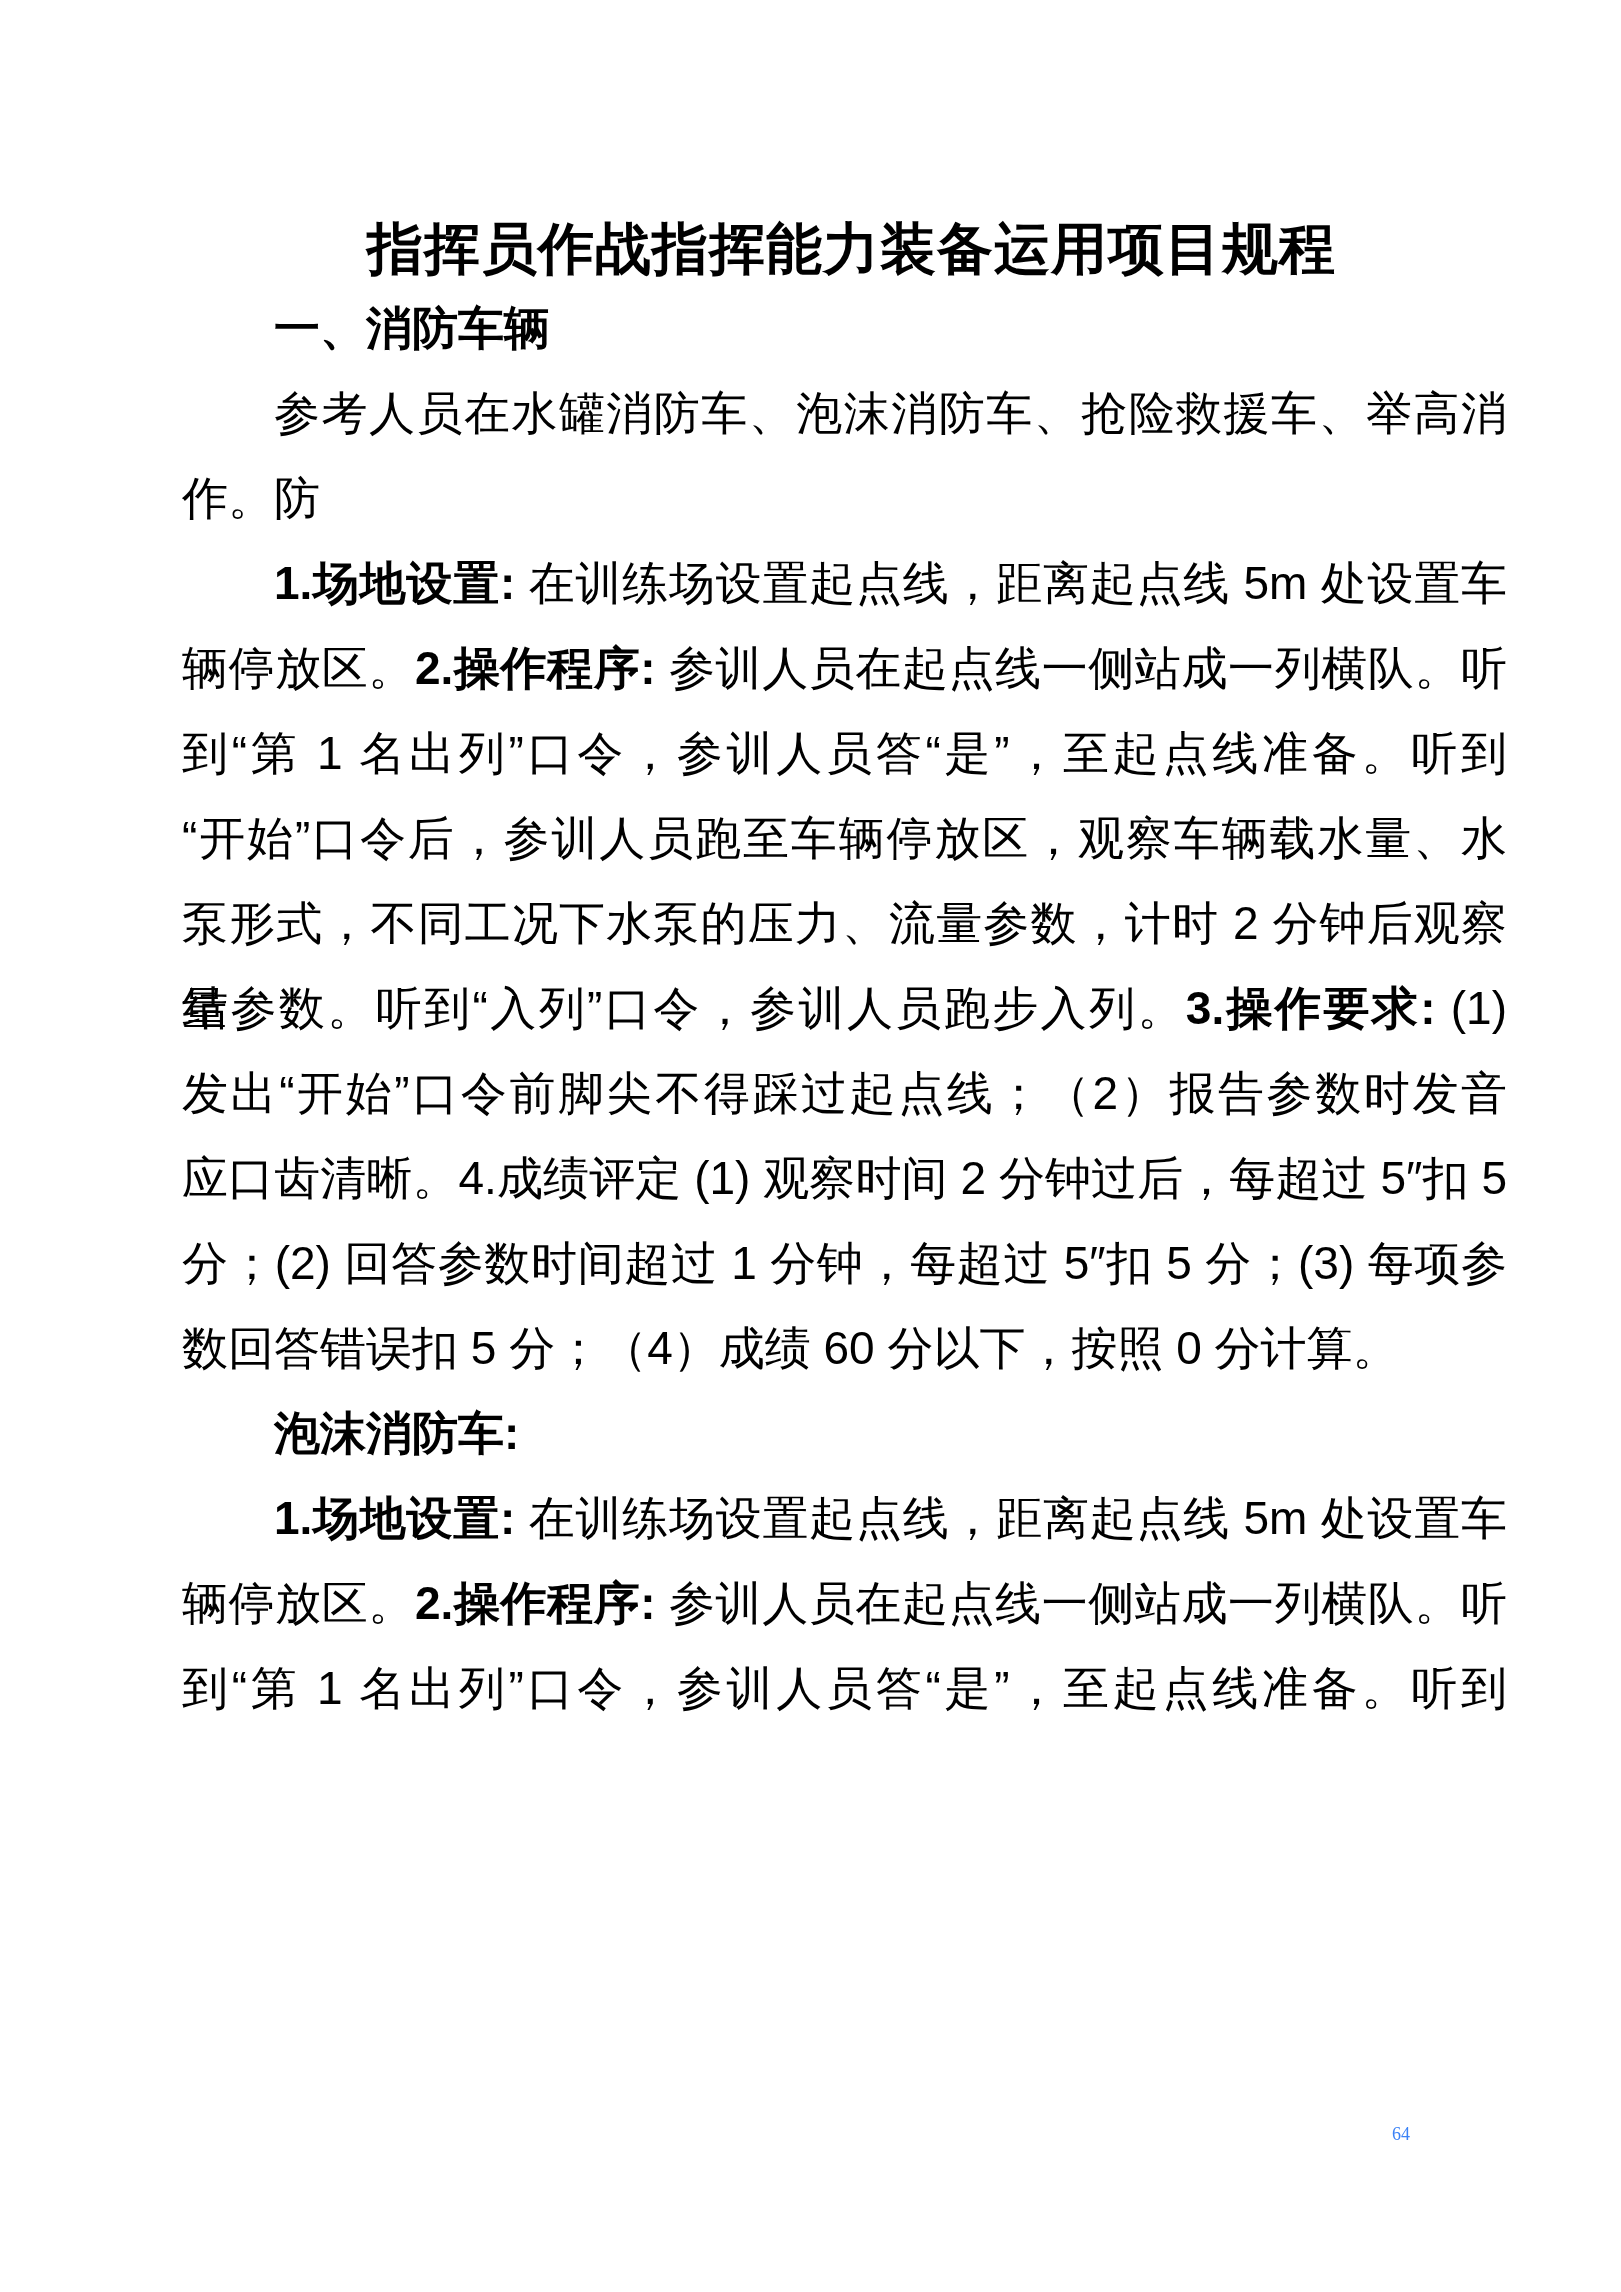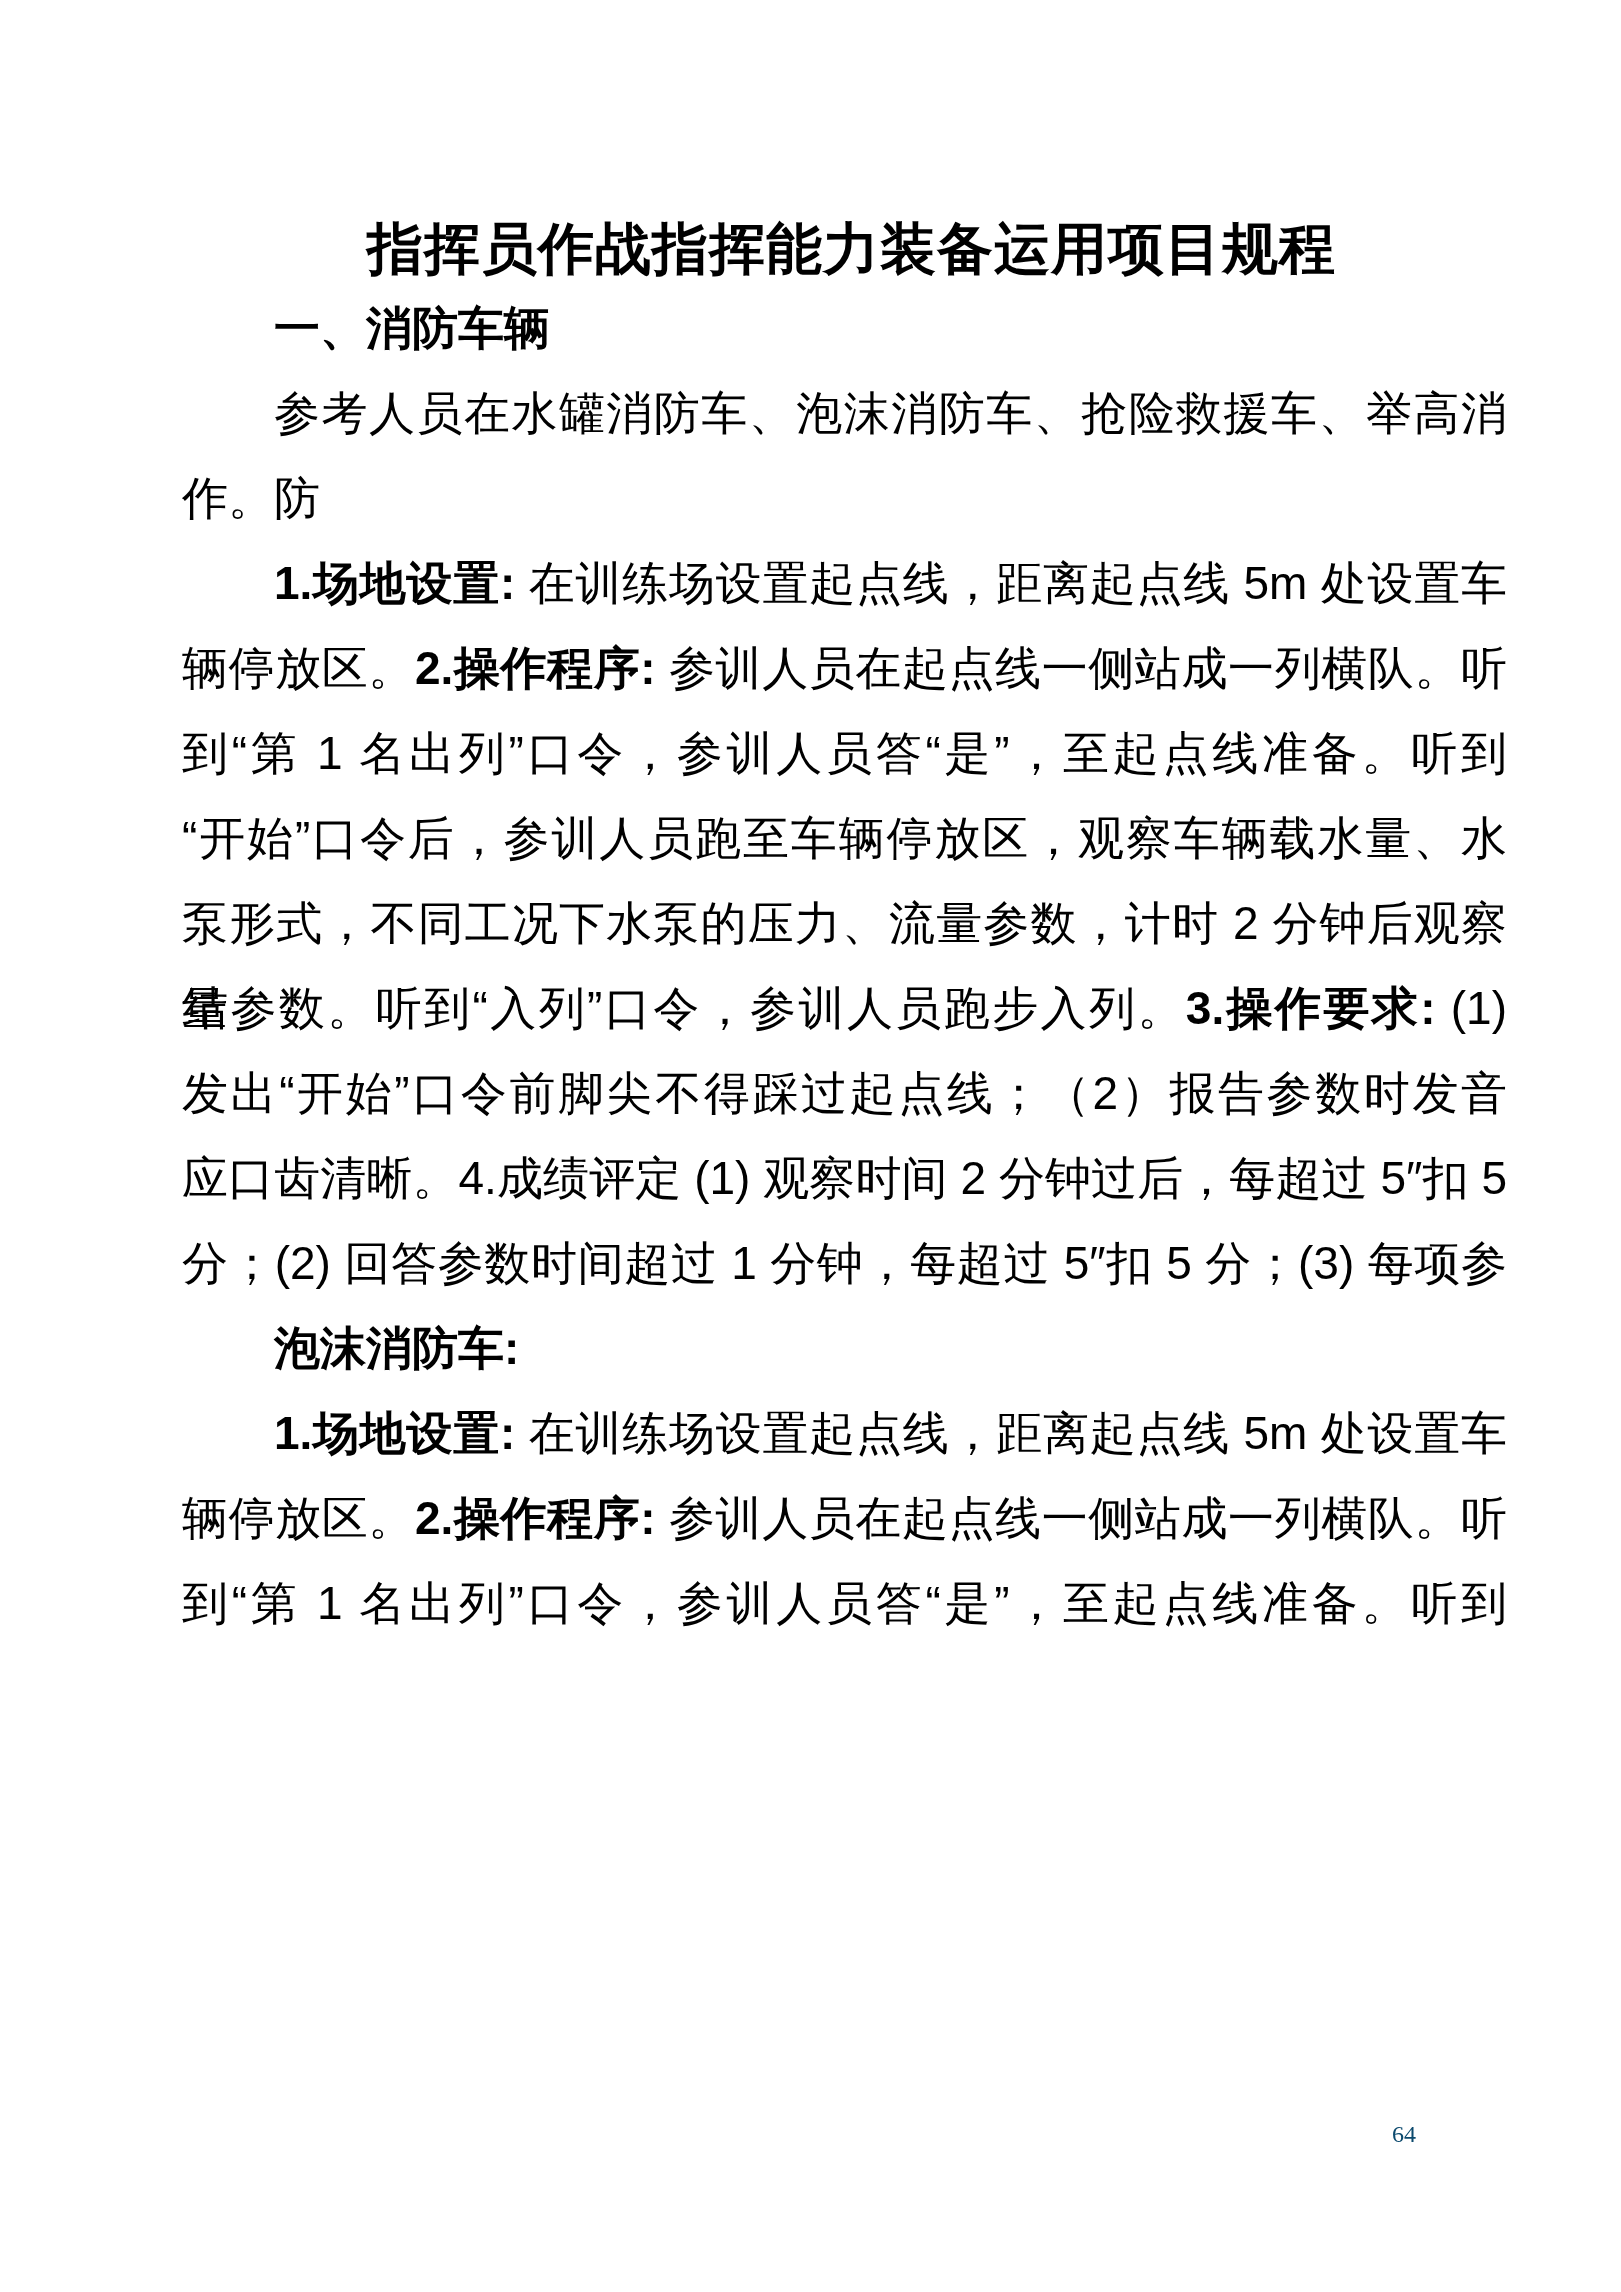--- a/index.html
+++ b/index.html
@@ -52,23 +52,23 @@
     width: 1233px;
   }
   .line b, .line .b {
     font-weight: 700;
   }
   .page-number {
     position: absolute;
     left: 1392px;
     top: 2115px;
     font-family: "Liberation Serif", serif;
-    font-size: 24px;
+    font-size: 18px;
     line-height: 39px;
-    color: #0c4a6e;
+    color: #3b82f6;
   }
 </style>
 </head>
 <body>
 
 <div class="page">
   <div class="doc-title">指挥员作战指挥能力装备运用项目规程</div>
 
   <div class="lines">
       <div class="line indent"><b>一、消防车辆</b></div>
@@ -76,20 +76,21 @@
       <div class="line"><span>作。</span></div>
       <div class="line fill indent"><b>1.场地设置:</b><span> 在训练场设置起点线，距离起点线 5m 处设置车</span></div>
       <div class="line fill"><span>辆停放区。</span><b>2.操作程序:</b><span> 参训人员在起点线一侧站成一列横队。听</span></div>
       <div class="line fill"><span>到“第 1 名出列”口令，参训人员答“是”，至起点线准备。听到</span></div>
       <div class="line fill"><span>“开始”口令后，参训人员跑至车辆停放区，观察车辆载水量、水</span></div>
       <div class="line fill"><span>泵形式，不同工况下水泵的压力、流量参数，计时 2 分钟后观察结</span></div>
       <div class="line fill"><span>量参数。听到“入列”口令，参训人员跑步入列。</span><b>3.操作要求:</b><span> (1)</span></div>
       <div class="line fill"><span>发出“开始”口令前脚尖不得踩过起点线；（2）报告参数时发音</span></div>
       <div class="line fill"><span>应口齿清晰。4.成绩评定 (1) 观察时间 2 分钟过后，每超过 5″扣 5</span></div>
       <div class="line fill"><span>分；(2) 回答参数时间超过 1 分钟，每超过 5″扣 5 分；(3) 每项参</span></div>
+      <div class="line"><span>数回答错误扣 5 分；（4）成绩 60 分以下，按照 0 分计算。</span></div>
       <div class="line indent"><b>泡沫消防车:</b></div>
       <div class="line fill indent"><b>1.场地设置:</b><span> 在训练场设置起点线，距离起点线 5m 处设置车</span></div>
       <div class="line fill"><span>辆停放区。</span><b>2.操作程序:</b><span> 参训人员在起点线一侧站成一列横队。听</span></div>
       <div class="line fill"><span>到“第 1 名出列”口令，参训人员答“是”，至起点线准备。听到</span></div>
     </div>
 
   <div class="page-number">64</div>
 </div>
 
 

